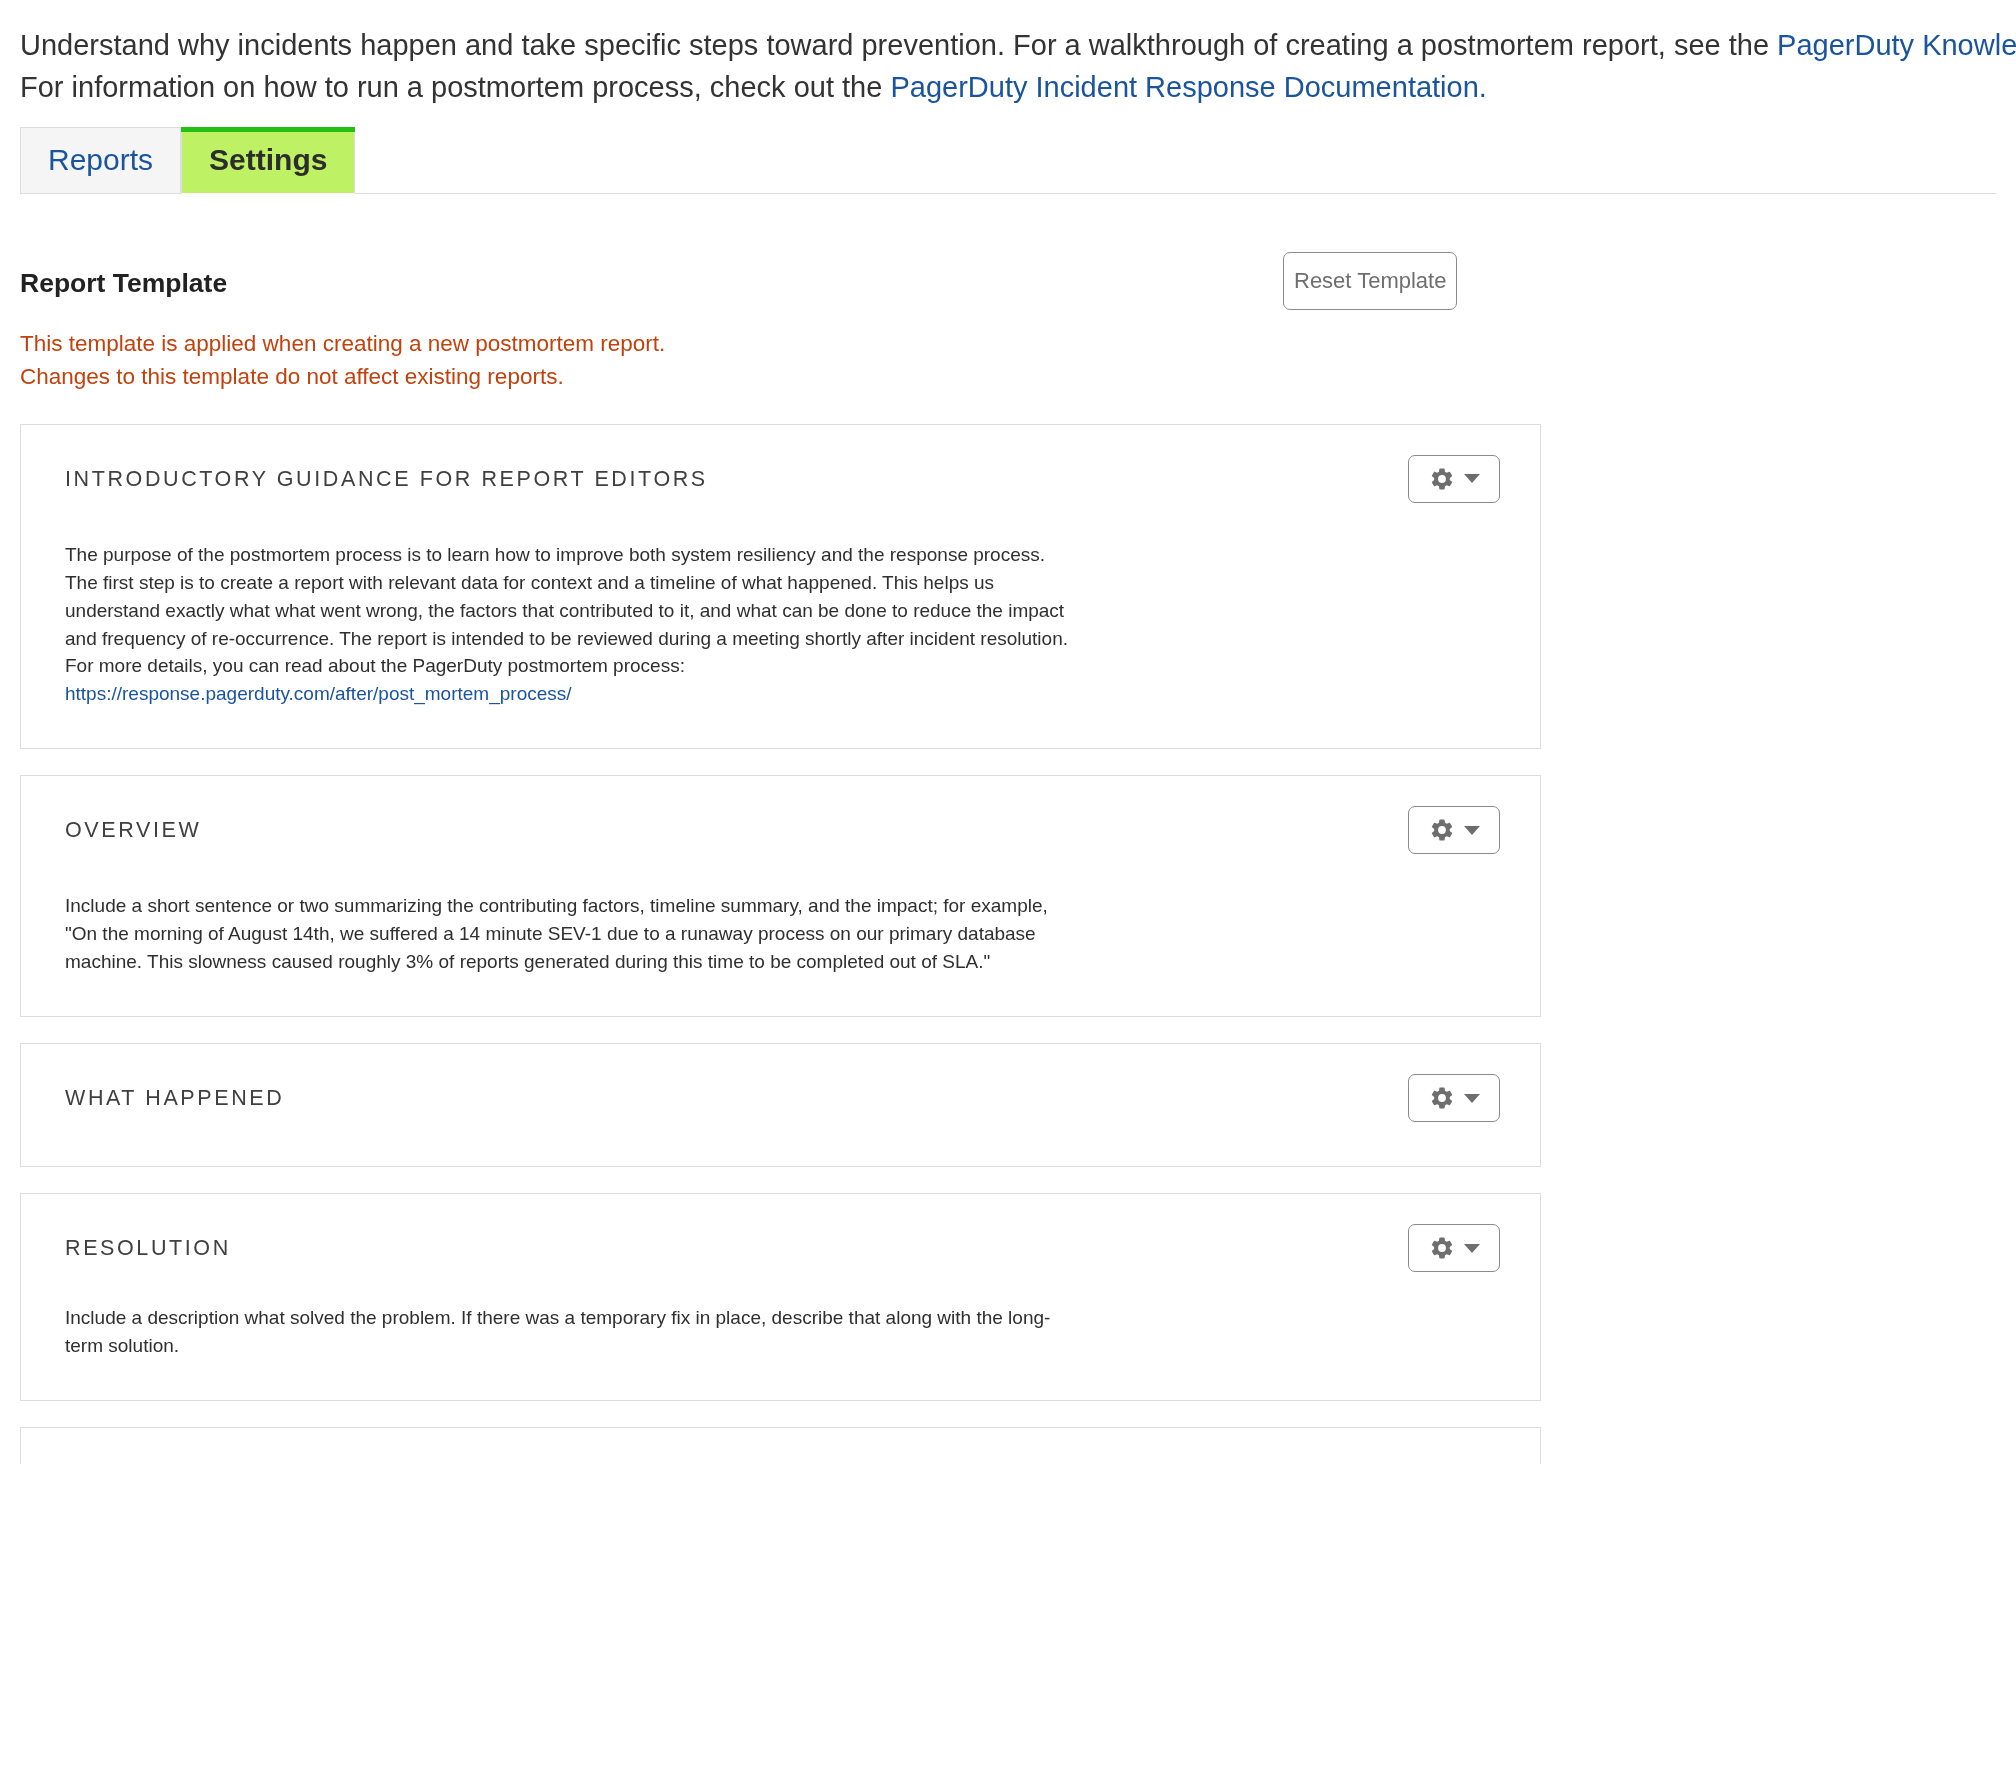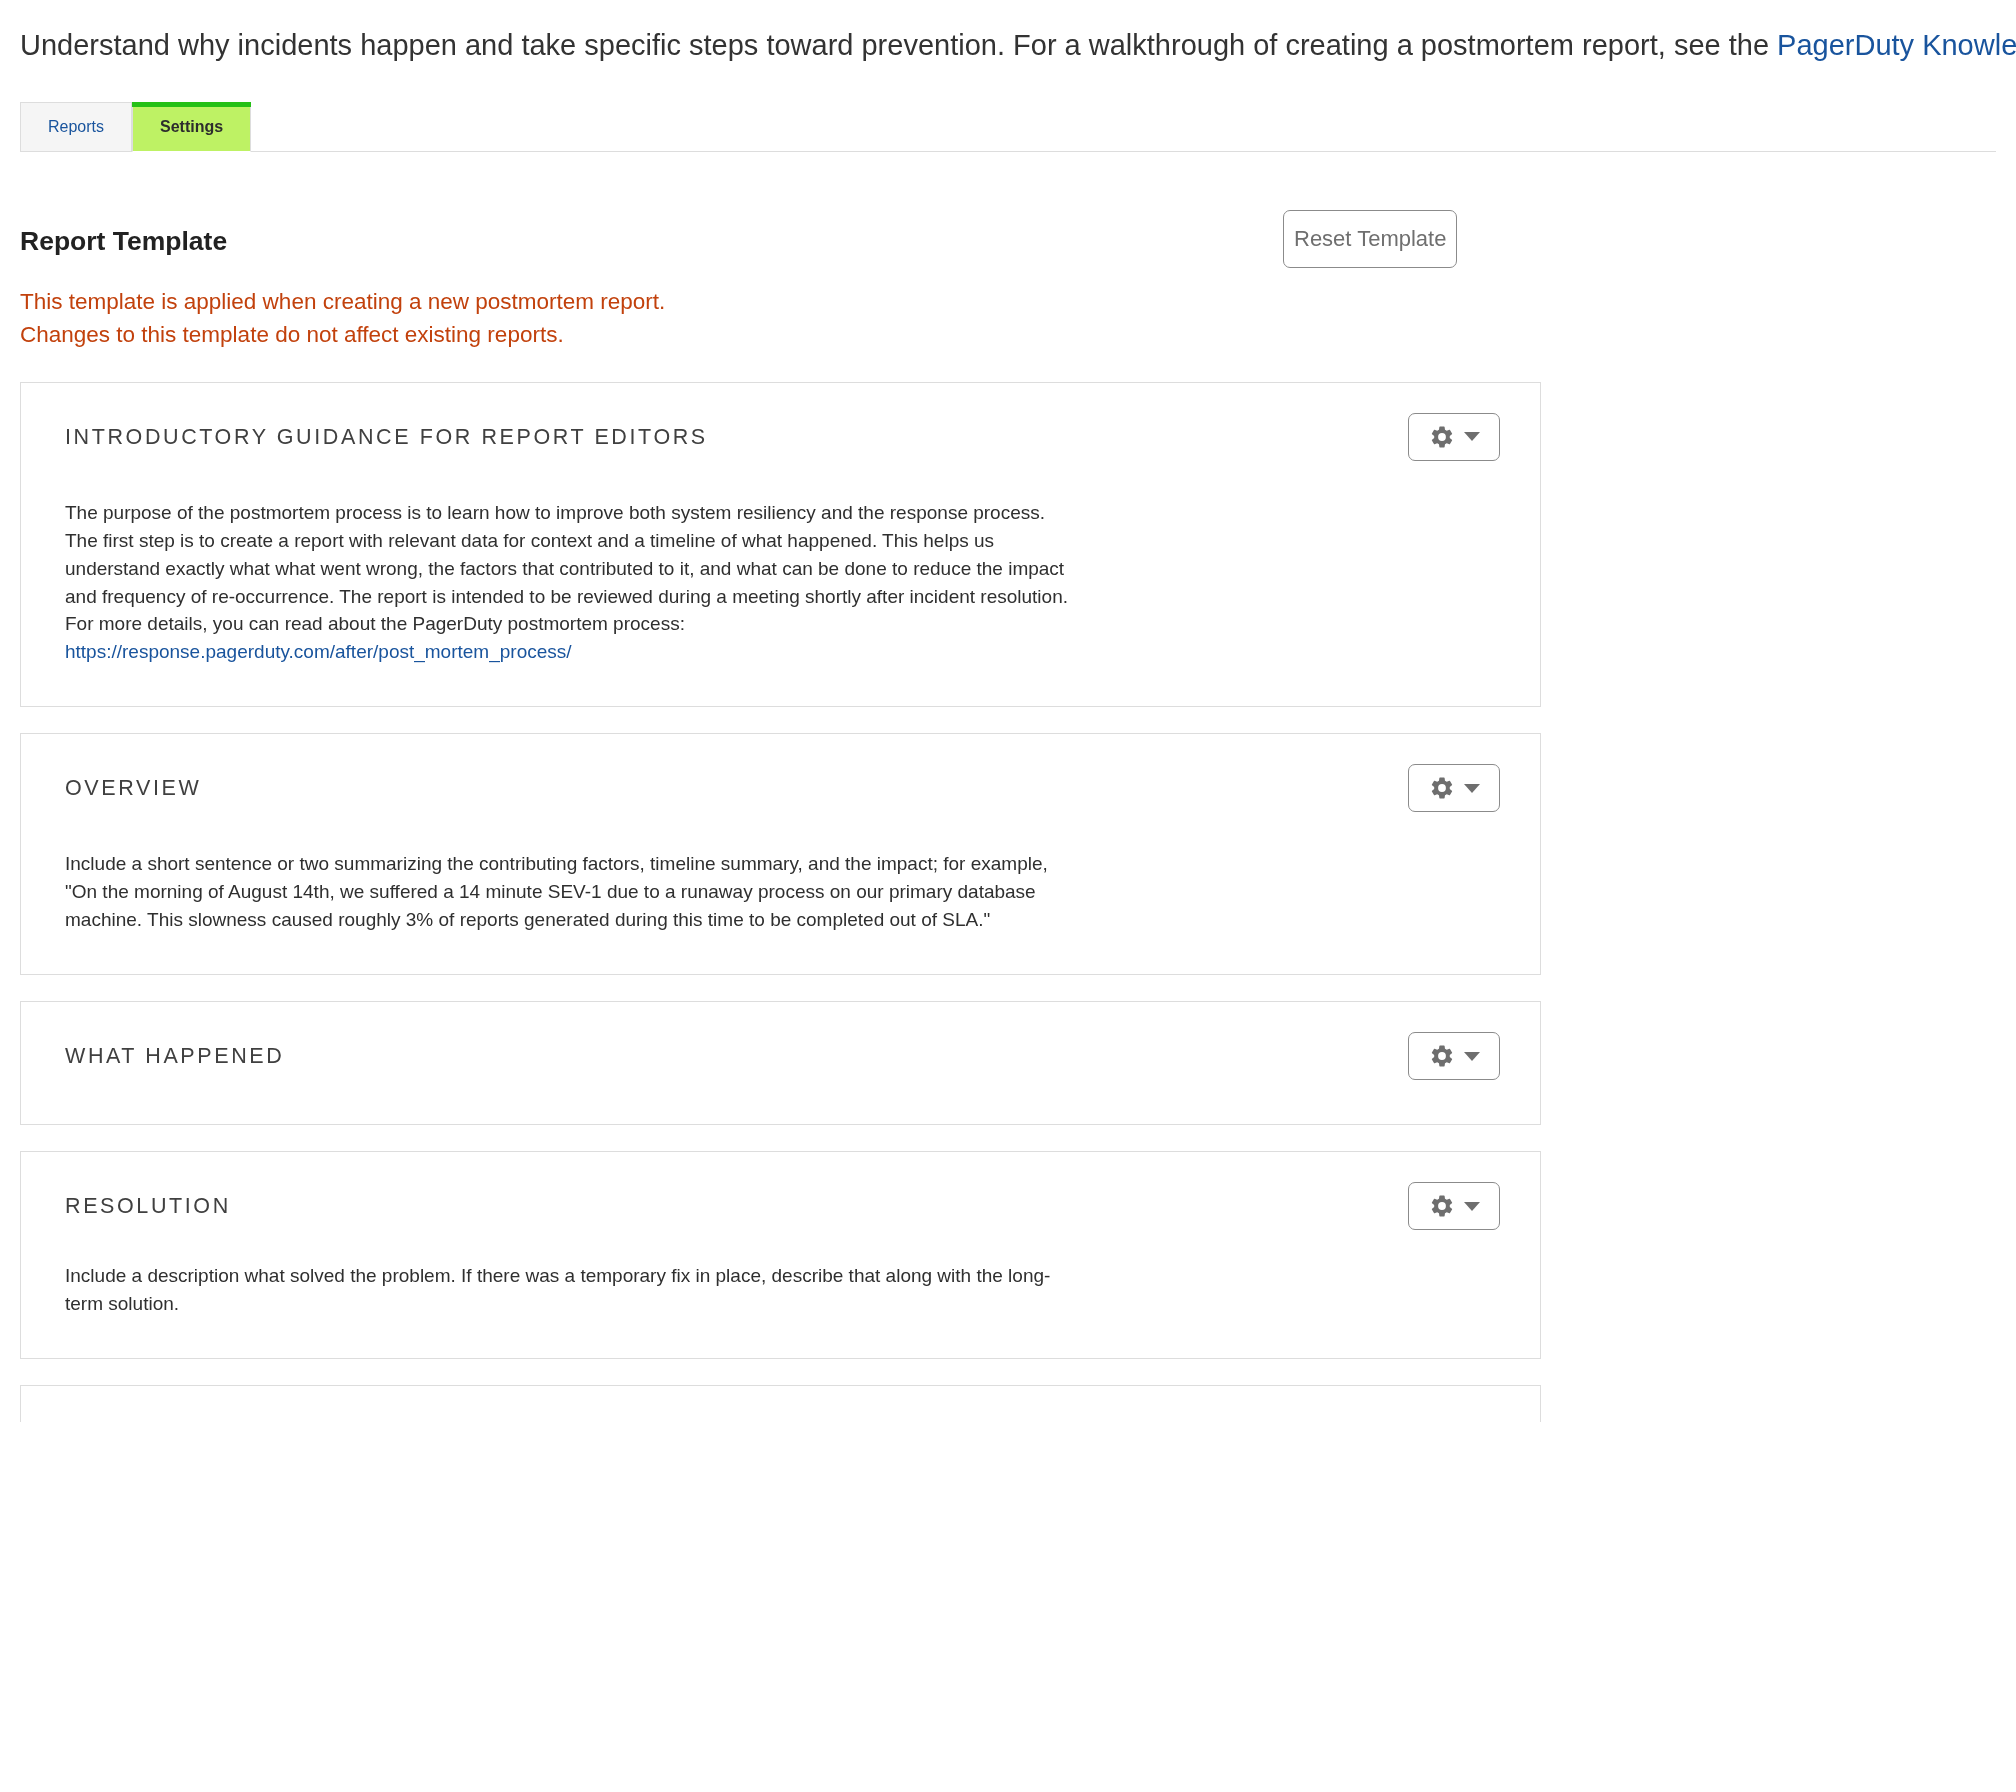--- a/index.html
+++ b/index.html
@@ -56,21 +56,21 @@
   .tabs {
     display: flex;
     align-items: flex-end;
     height: 100%;
     position: relative;
     top: 1px;
   }
   .tab {
     position: relative;
     padding: 14px 27px 15px 27px;
-    font-size: 16px;
+    font-size: 30px;
     line-height: 1.2;
     cursor: pointer;
     border: 1px solid transparent;
     background: transparent;
     font-family: "Liberation Sans", sans-serif;
     margin-top: 25px;
   }
   .tab.inactive {
     color: #19549d;
     background: #f5f5f5;
@@ -210,20 +210,21 @@
   }
 </style>
 </head>
 <body>
 
 <div class="page">
 
 
   <div class="page-desc">
     <span class="line"><span>Understand why incidents happen and take specific steps toward prevention. For a walkthrough of creating a postmortem report, see the </span><a class="link">PagerDuty Knowledge Base.</a></span>
+    <span class="line"><span>For information on how to run a postmortem process, check out the </span><a class="link">PagerDuty Incident Response Documentation.</a></span>
   </div>
 
   <div class="tabs-wrap">
     <div class="tabs">
       <button class="tab inactive">Reports</button>
       <button class="tab active">Settings</button>
     </div>
   </div>
 
   <div class="section-row">

